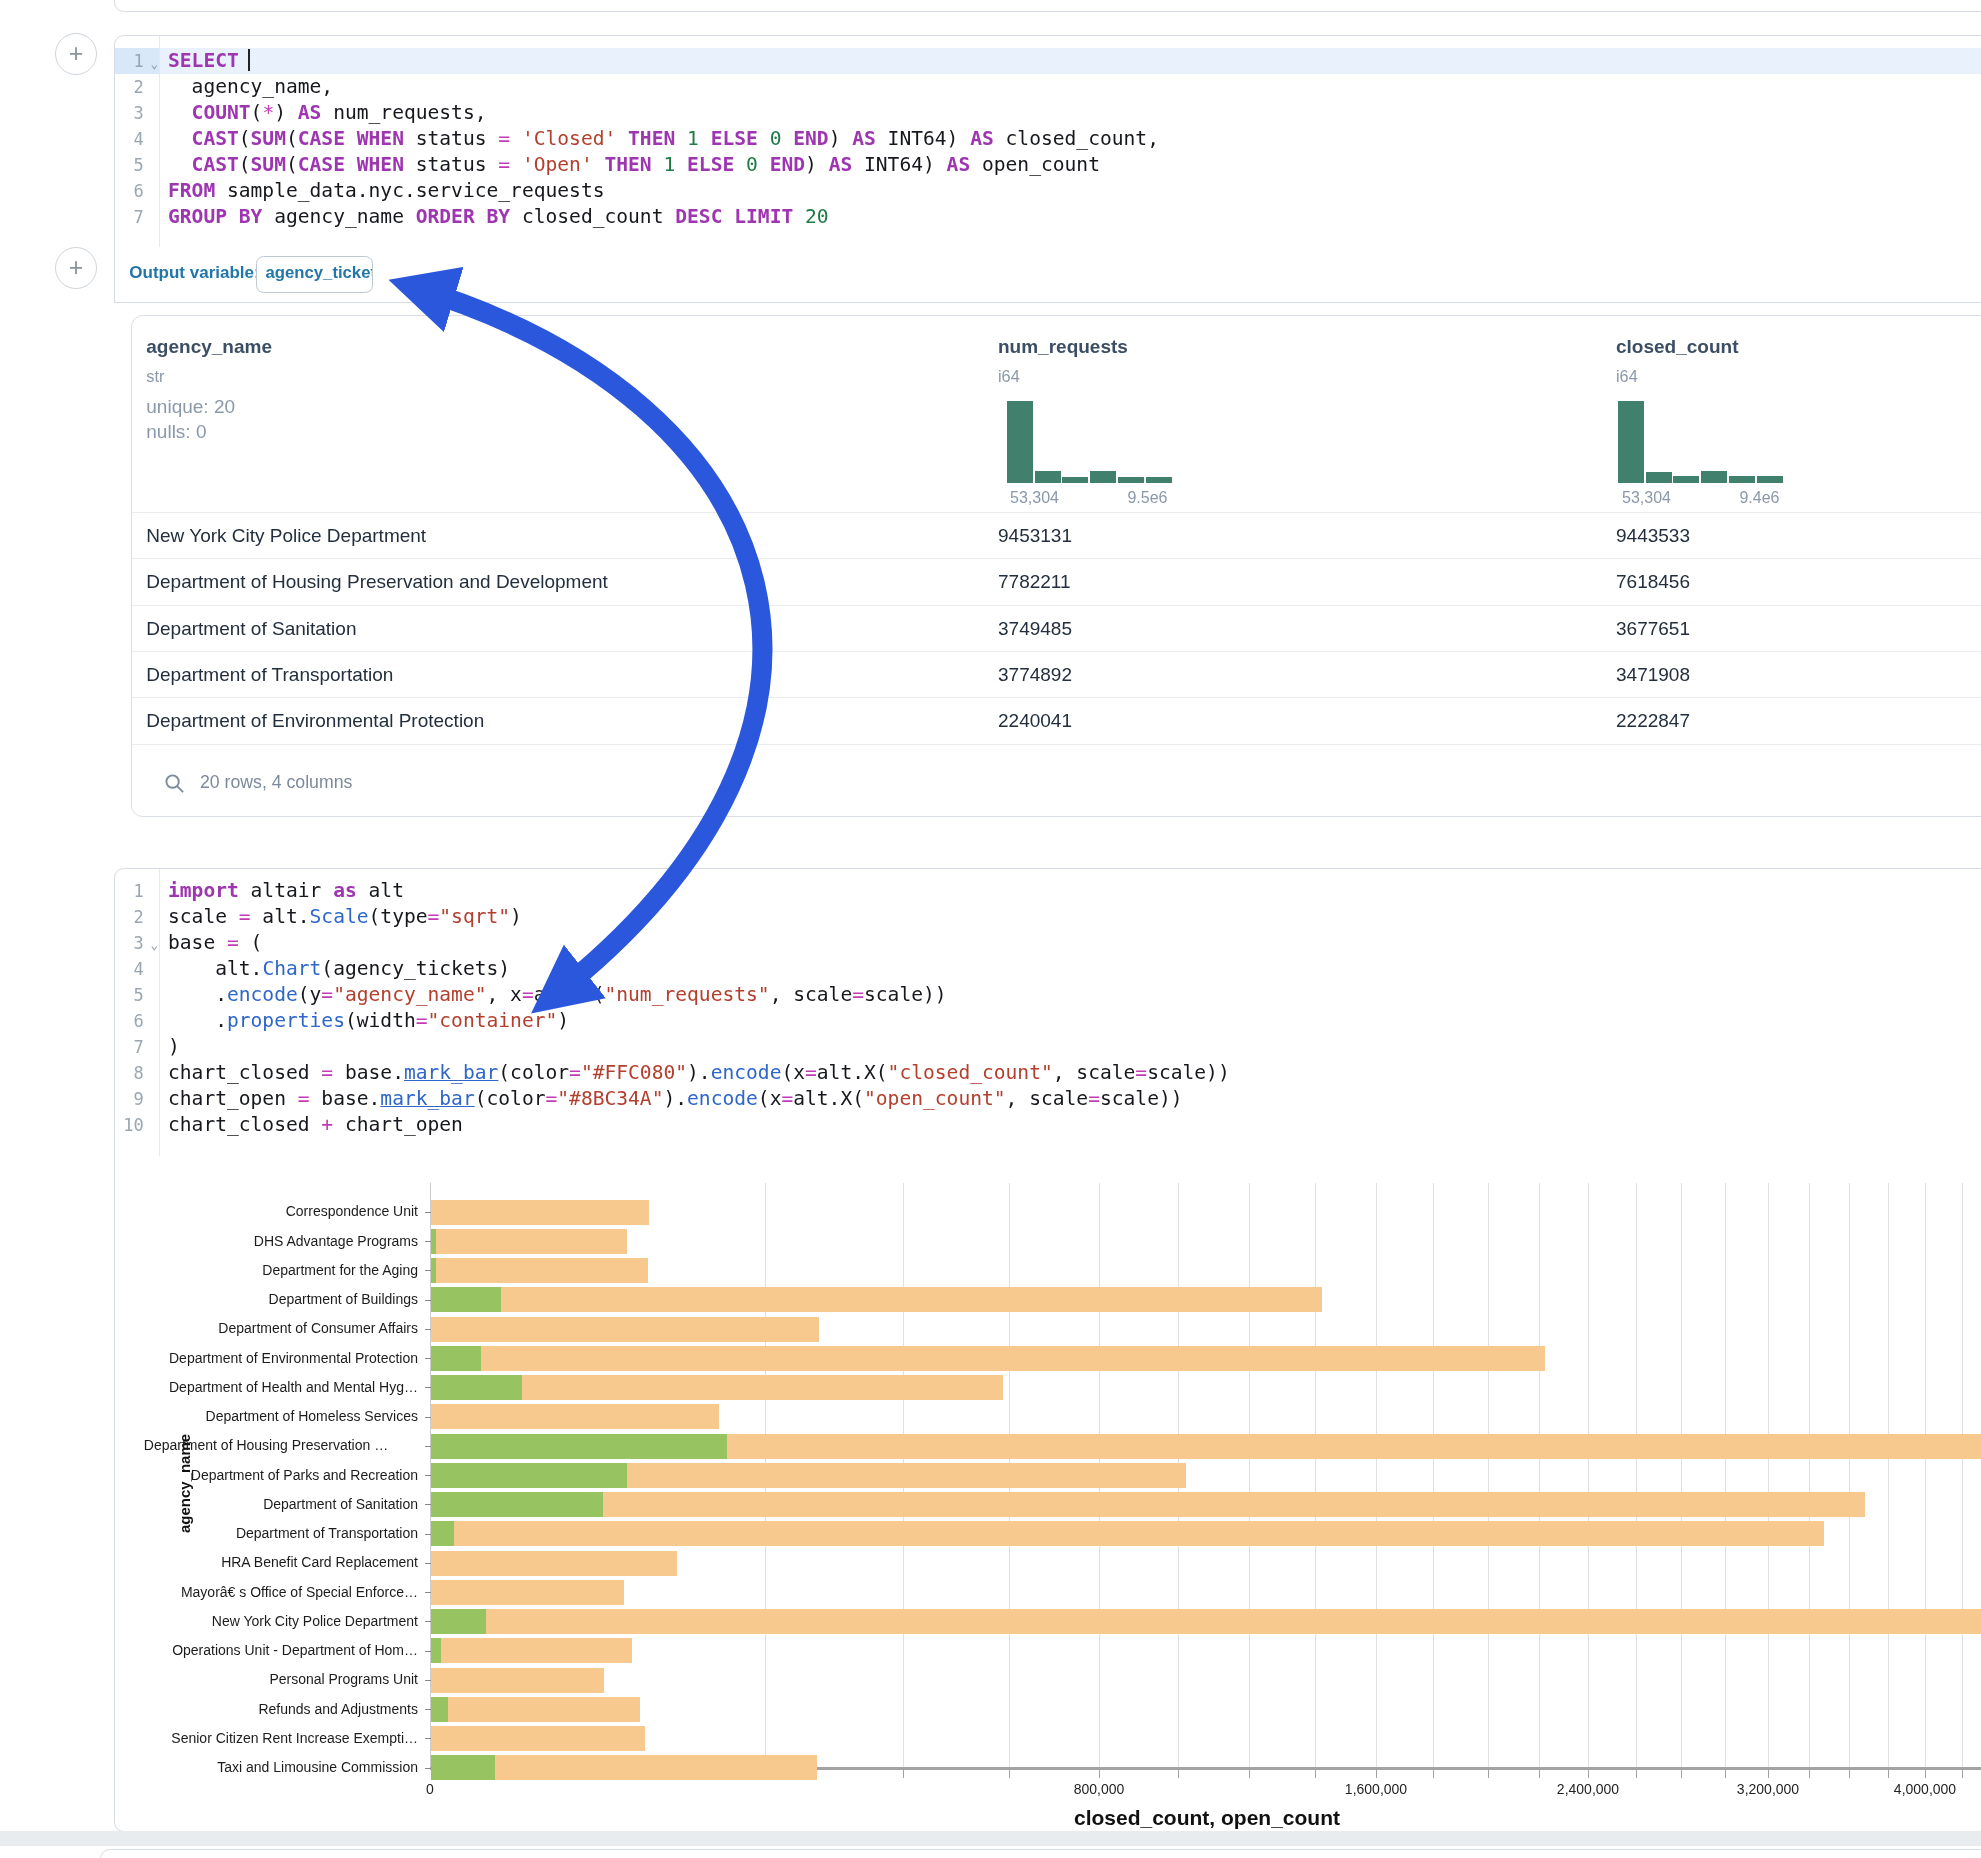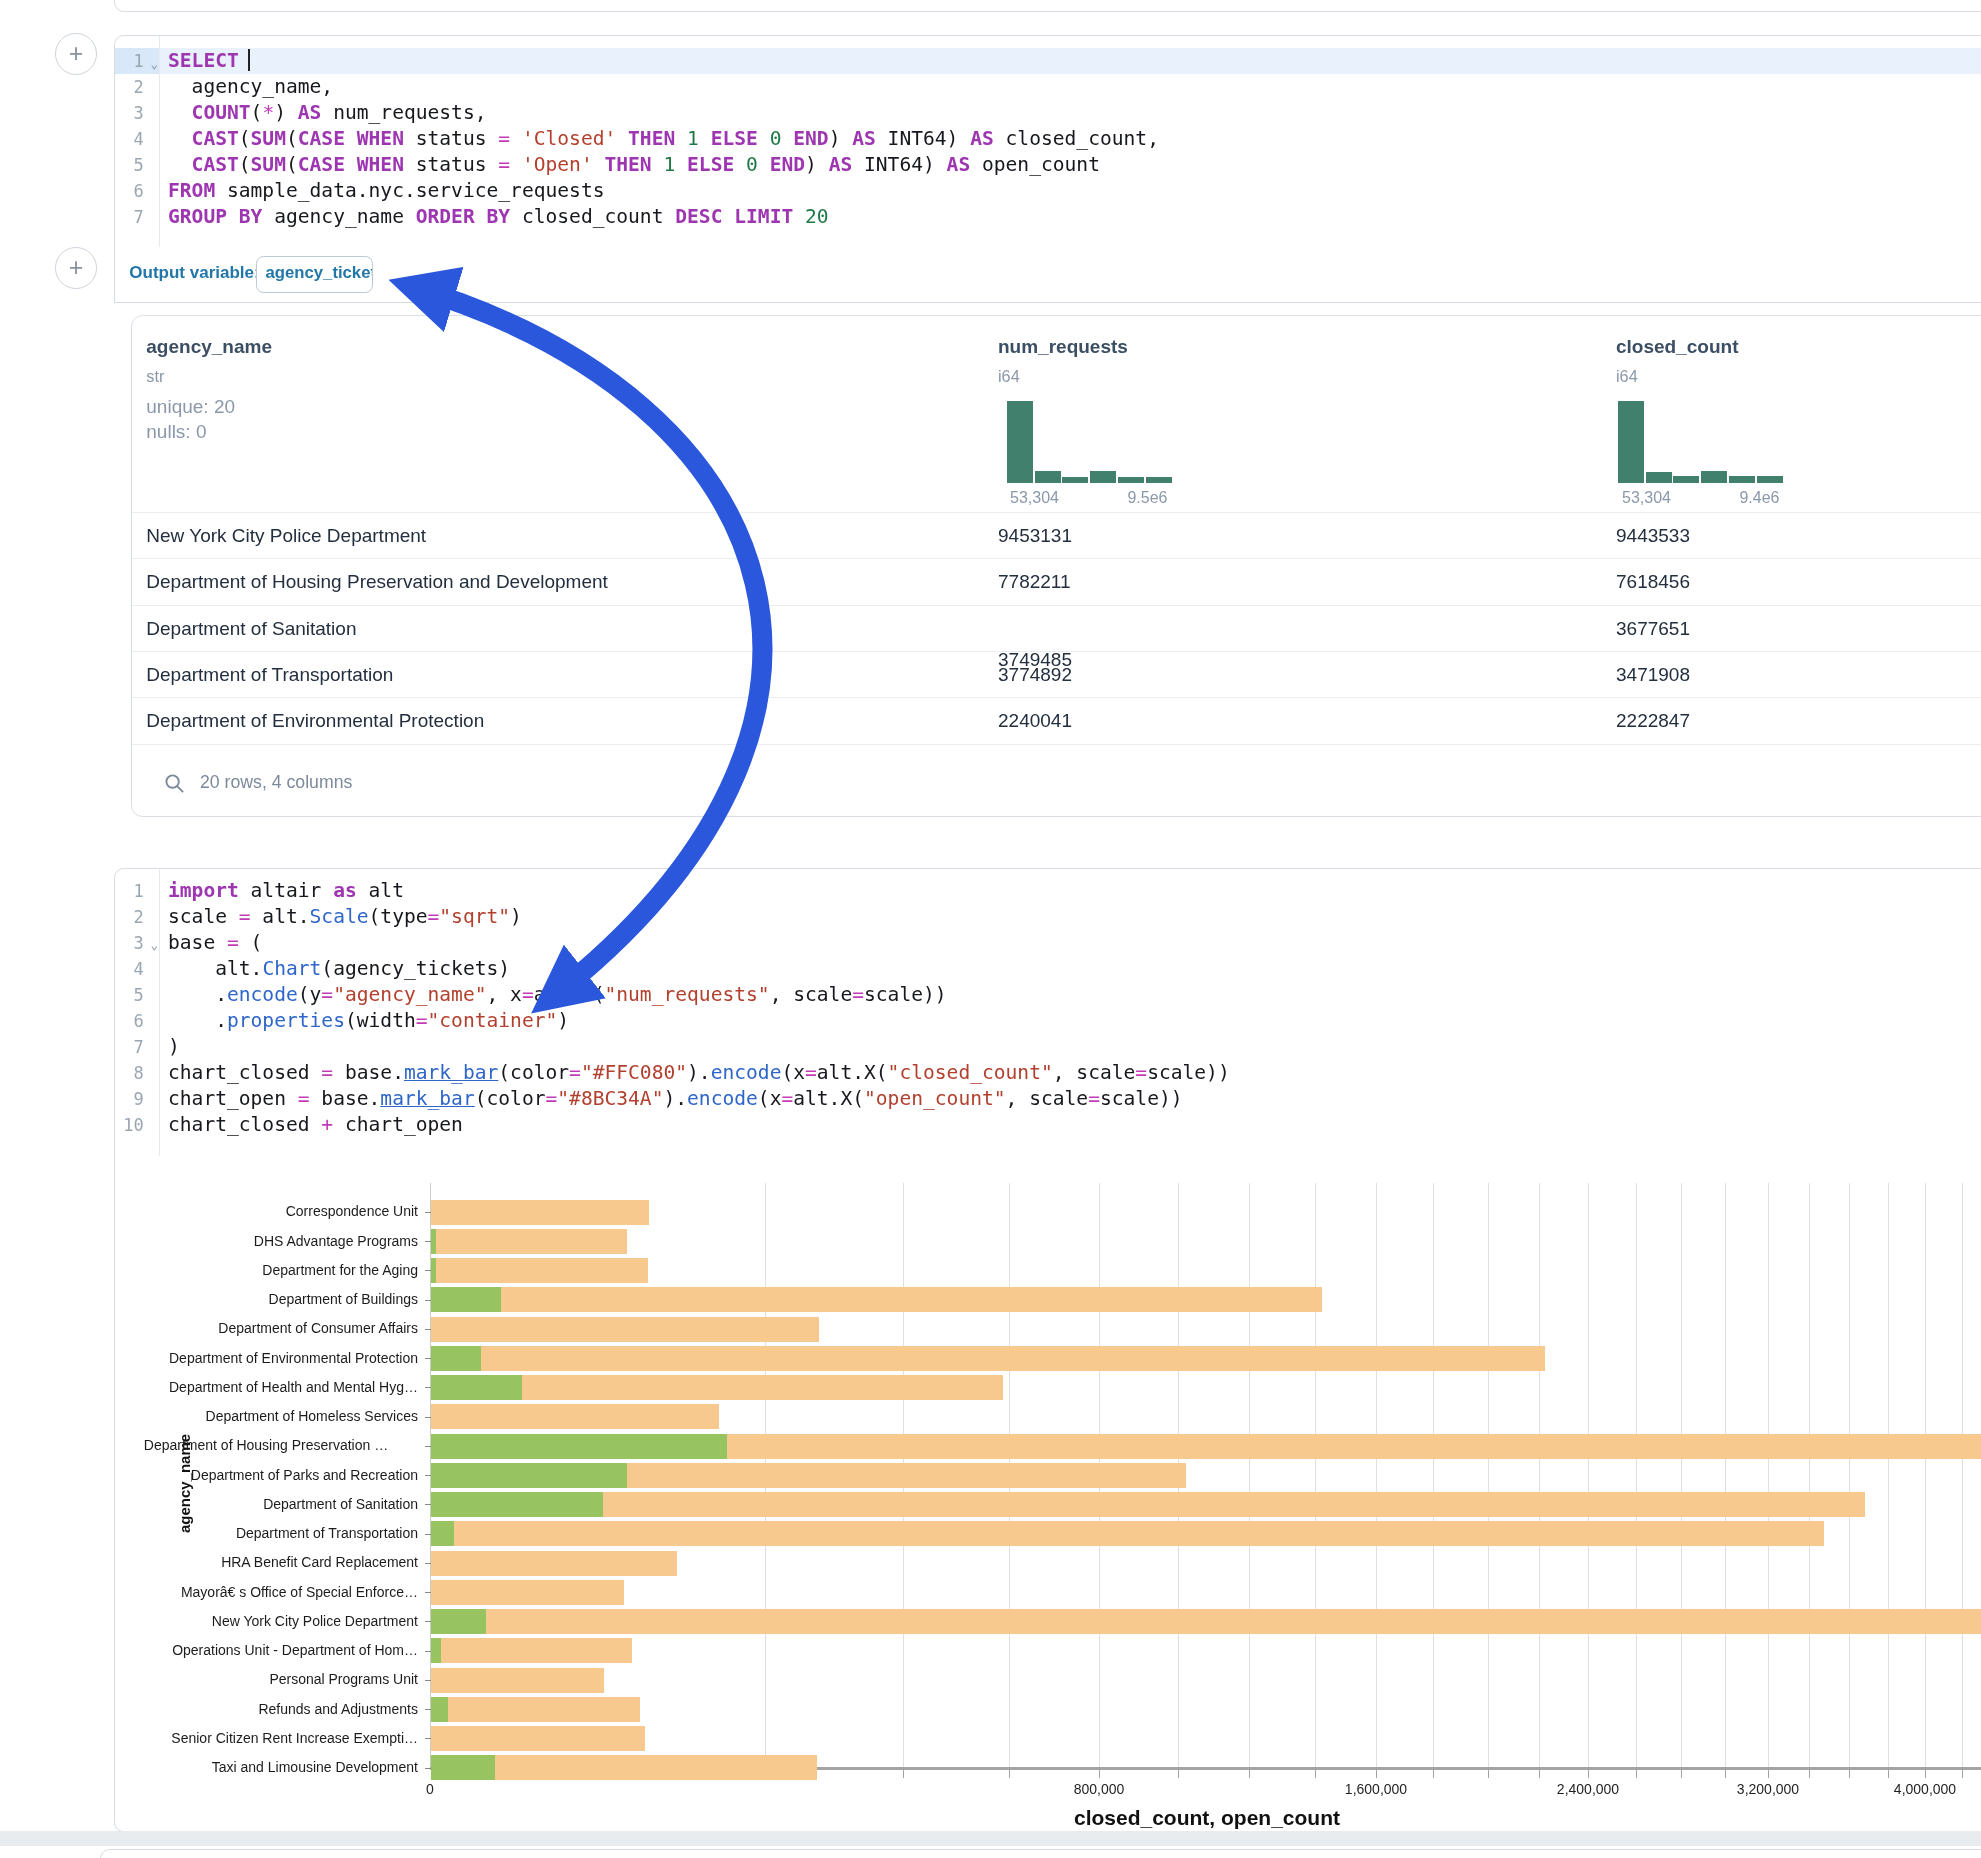--- a/index.html
+++ b/index.html
@@ -132,21 +132,21 @@
           <div class="cell" style="left:866px;">9453131</div>
           <div class="cell" style="left:1484px;">9443533</div>
         </div>
         <div class="trow" style="top:46px;">
           <div class="cell" style="left:14.3px;">Department of Housing Preservation and Development</div>
           <div class="cell" style="left:866px;">7782211</div>
           <div class="cell" style="left:1484px;">7618456</div>
         </div>
         <div class="trow" style="top:93px;">
           <div class="cell" style="left:14.3px;">Department of Sanitation</div>
-          <div class="cell" style="left:866px;margin-top:31px;">3749485</div>
+          <div class="cell" style="left:866px;">3749485</div>
           <div class="cell" style="left:1484px;">3677651</div>
         </div>
         <div class="trow" style="top:139px;">
           <div class="cell" style="left:14.3px;">Department of Transportation</div>
           <div class="cell" style="left:866px;">3774892</div>
           <div class="cell" style="left:1484px;">3471908</div>
         </div>
         <div class="trow" style="top:185px;">
           <div class="cell" style="left:14.3px;">Department of Environmental Protection</div>
           <div class="cell" style="left:866px;">2240041</div>
@@ -298,21 +298,21 @@
       <div class="ylab" style="top:488px;">Personal Programs Unit</div>
       <div class="ydash" style="left:311px;top:497px;"></div>
       <div class="bar" style="left:317px;top:485px;width:173px;background:#f7c98f;"></div>
       <div class="ylab" style="top:518px;">Refunds and Adjustments</div>
       <div class="ydash" style="left:311px;top:526px;"></div>
       <div class="bar" style="left:317px;top:514px;width:209px;background:#f7c98f;"></div>
       <div class="bar" style="left:317px;top:514px;width:17px;background:#97c360;"></div>
       <div class="ylab" style="top:547px;">Senior Citizen Rent Increase Exempti…</div>
       <div class="ydash" style="left:311px;top:555px;"></div>
       <div class="bar" style="left:317px;top:543px;width:214px;background:#f7c98f;"></div>
-      <div class="ylab" style="top:576px;">Taxi and Limousine Development</div>
+      <div class="ylab" style="top:576px;">Taxi and Limousine Commission</div>
       <div class="ydash" style="left:311px;top:585px;"></div>
       <div class="bar" style="left:317px;top:572px;width:386px;background:#f7c98f;"></div>
       <div class="bar" style="left:317px;top:572px;width:64px;background:#97c360;"></div>
     </div>
 
   <div class="band" style="top:1831px;height:15.3px;"></div>
   <div class="card" style="left:100px;top:1849px;width:1912px;height:38px;border-bottom-left-radius:0;border-bottom-right-radius:0;"></div>
 
   <svg id="arrow" width="1982" height="1858" viewBox="0 0 2073 1944">
     <defs>

